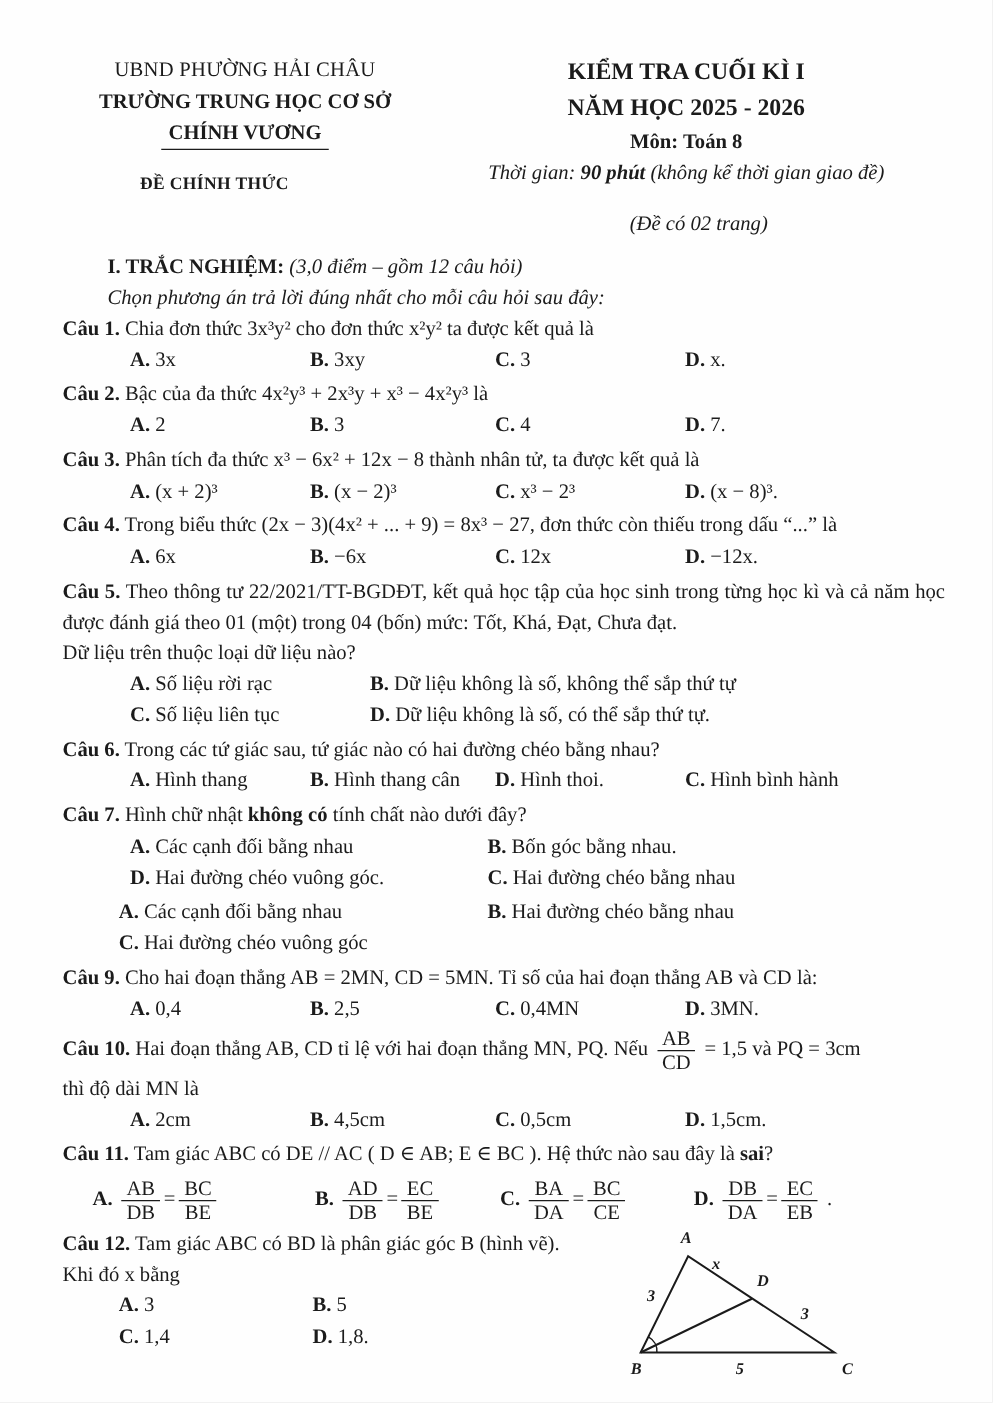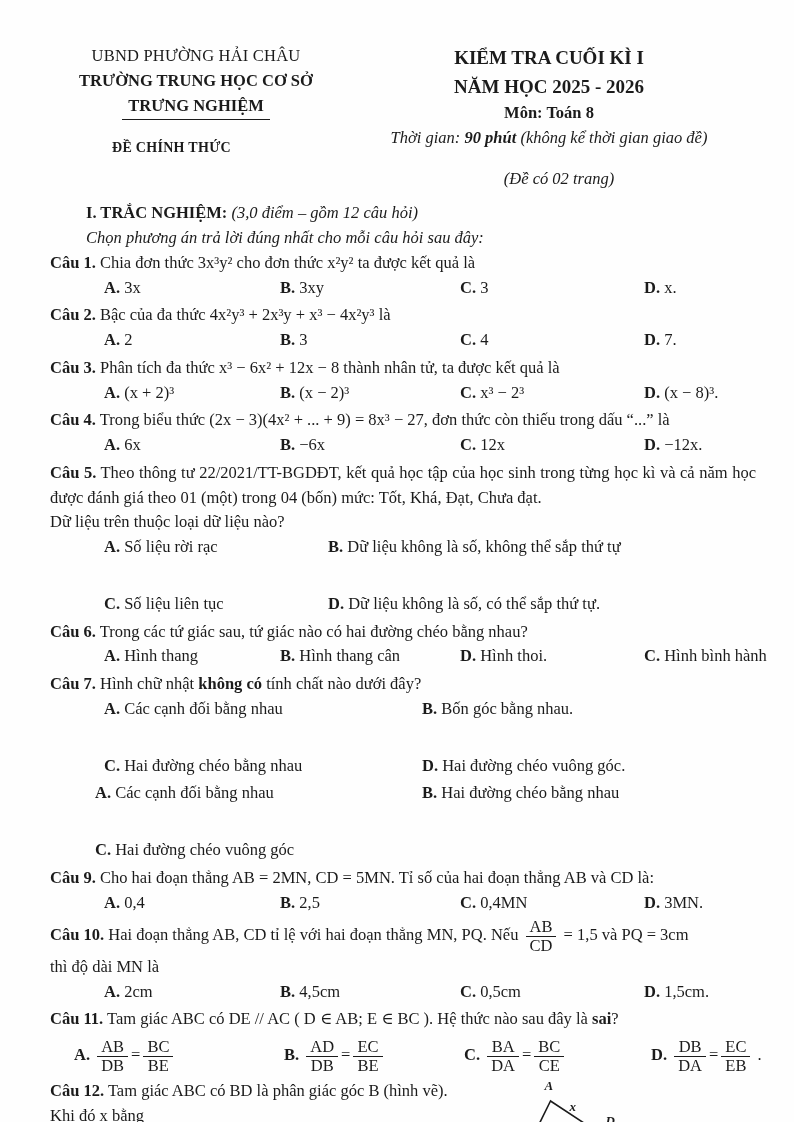--- a/index.html
+++ b/index.html
@@ -33,21 +33,21 @@
   
   .sec{margin-top:10px;}
   .sec-title{padding-left:36px;}
   .sec-title b{font-weight:700;}
   .sec-title i, .sec-instr{font-style:italic;}
   .sec-instr{padding-left:36px;}
   
   .q{margin:0 0 3px 0;}
   .qlabel{font-weight:700;}
   .just{text-align:justify;}
-  .opts{display:grid;gap:32px;}
+  .opts{display:grid;}
   .opt{white-space:nowrap;}
   .okey{font-weight:700;}
   .opts4{grid-template-columns:144px 148px 152px 1fr;padding-left:54px;}
   .opts2a{grid-template-columns:192px 1fr;padding-left:54px;}
   .opts2b{grid-template-columns:286px 1fr;padding-left:54px;}
   .opts2c{grid-template-columns:295px 1fr;padding-left:45px;}
   .opts4f{grid-template-columns:178px 148px 155px 1fr;padding-left:24px;align-items:center;margin:6px 0 4px 0;}
   .opts2d{grid-template-columns:155px 1fr;padding-left:45px;width:420px;}
   
   .frac{display:inline-block;vertical-align:middle;text-align:center;line-height:1.08;margin:0 3px;}
@@ -61,21 +61,21 @@
 </style>
 </head>
 <body>
 
 <div class="page">
 
   <div class="hdr">
     <div class="hdr-left">
       <div class="l1">UBND PHƯỜNG HẢI CHÂU</div>
       <div class="l2">TRƯỜNG TRUNG HỌC CƠ SỞ</div>
-      <div class="l3"><span class="u3">TRƯNG NGHIỆM</span></div>
+      <div class="l3"><span class="u3">CHÍNH VƯƠNG</span></div>
       <div class="stamp">ĐỀ CHÍNH THỨC</div>
     </div>
     <div class="hdr-right">
       <div class="r1">KIỂM TRA CUỐI KÌ I</div>
       <div class="r2">NĂM HỌC 2025 - 2026</div>
       <div class="r3">Môn: Toán 8</div>
       <div class="time-line"><span>Thời gian: </span><b>90 phút </b><span>(không kể thời gian giao đề)</span></div>
       <div class="pages-note">(Đề có 02 trang)</div>
     </div>
   </div>
@@ -144,22 +144,22 @@
       <span class="opt"><b class="okey">D.</b><span> Hình thoi.</span></span>
       <span class="opt"><b class="okey">C.</b><span> Hình bình hành</span></span>
     </div>
   </div>
 
   <div class="q">
     <div><b class="qlabel">Câu 7.</b><span> Hình chữ nhật </span><b>không có</b><span> tính chất nào dưới đây?</span></div>
     <div class="opts opts2b">
       <span class="opt"><b class="okey">A.</b><span> Các cạnh đối bằng nhau</span></span>
       <span class="opt"><b class="okey">B.</b><span> Bốn góc bằng nhau.</span></span>
+      <span class="opt"><b class="okey">D.</b><span> Hai đường chéo vuông góc.</span></span>
       <span class="opt"><b class="okey">C.</b><span> Hai đường chéo bằng nhau</span></span>
-      <span class="opt"><b class="okey">D.</b><span> Hai đường chéo vuông góc.</span></span>
     </div>
   </div>
 
   <div class="q">
     <div class="opts opts2c">
       <span class="opt"><b class="okey">A.</b><span> Các cạnh đối bằng nhau</span></span>
       <span class="opt"><b class="okey">B.</b><span> Hai đường chéo bằng nhau</span></span>
       <span class="opt"><b class="okey">C.</b><span> Hai đường chéo vuông góc</span></span>
     </div>
   </div>

